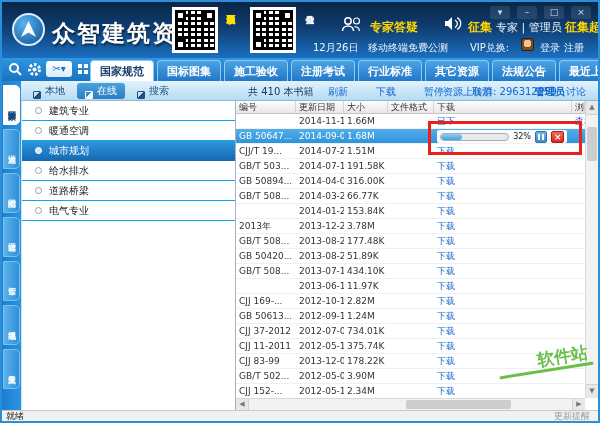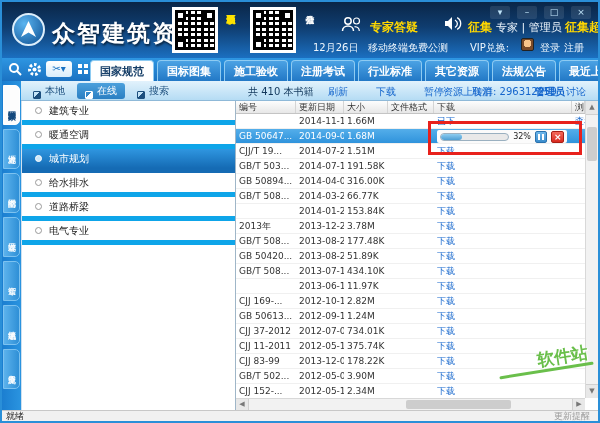--- a/index.html
+++ b/index.html
@@ -67,21 +67,21 @@
         background:linear-gradient(135deg,transparent 45%,currentColor 46%);}
   .total{position:absolute;left:227px;top:4px;font-size:10px;color:#12385c;white-space:nowrap;}
   .acts{position:absolute;left:307px;top:4px;display:flex;gap:28px;font-size:10px;white-space:nowrap;justify-content:space-between;}
   .link{color:#1566cc;}
   .grp{position:absolute;left:422px;top:4px;font-size:10px;white-space:nowrap;}
   .adm{position:absolute;left:514px;top:4px;font-size:10px;font-weight:bold;}
   .dsc{position:absolute;left:545px;top:4px;font-size:10px;}
   
   .sidebar{position:absolute;left:19px;top:99px;width:215px;height:309px;background:#fff;box-sizing:border-box;
            border-left:1px solid #cfe0ee;border-right:1px solid #9fb6c8;}
-  .cat{height:19px;padding-left:13px;font-size:10px;color:#222;border-bottom:5px solid #0ea5e9;
+  .cat{height:19px;padding-left:13px;font-size:10px;color:#222;border-bottom:1px solid #0ea5e9;
        display:flex;align-items:center;gap:7px;}
   .cat .bullet{width:5px;height:5px;border:1px solid #9a9a9a;border-radius:50%;flex:0 0 auto;}
   .cat.sel{background:linear-gradient(180deg,#2f96e0,#156bb4);color:#fff;border-bottom-color:#156bb4;}
   .cat.sel .bullet{border-color:#fff;background:#cde8fa;}
   
   .tablewrap{position:absolute;left:234px;top:99px;width:362px;height:309px;background:#fff;}
   .thead{display:flex;height:13px;background:linear-gradient(180deg,#fdfdfd,#e7e7e7);
          border-bottom:1px solid #c4c4c4;box-sizing:border-box;}
   .th{font-size:9px;color:#333;line-height:12px;padding-left:3px;border-right:1px solid #d4d4d4;
       box-sizing:border-box;overflow:hidden;white-space:nowrap;flex:0 0 auto;}

